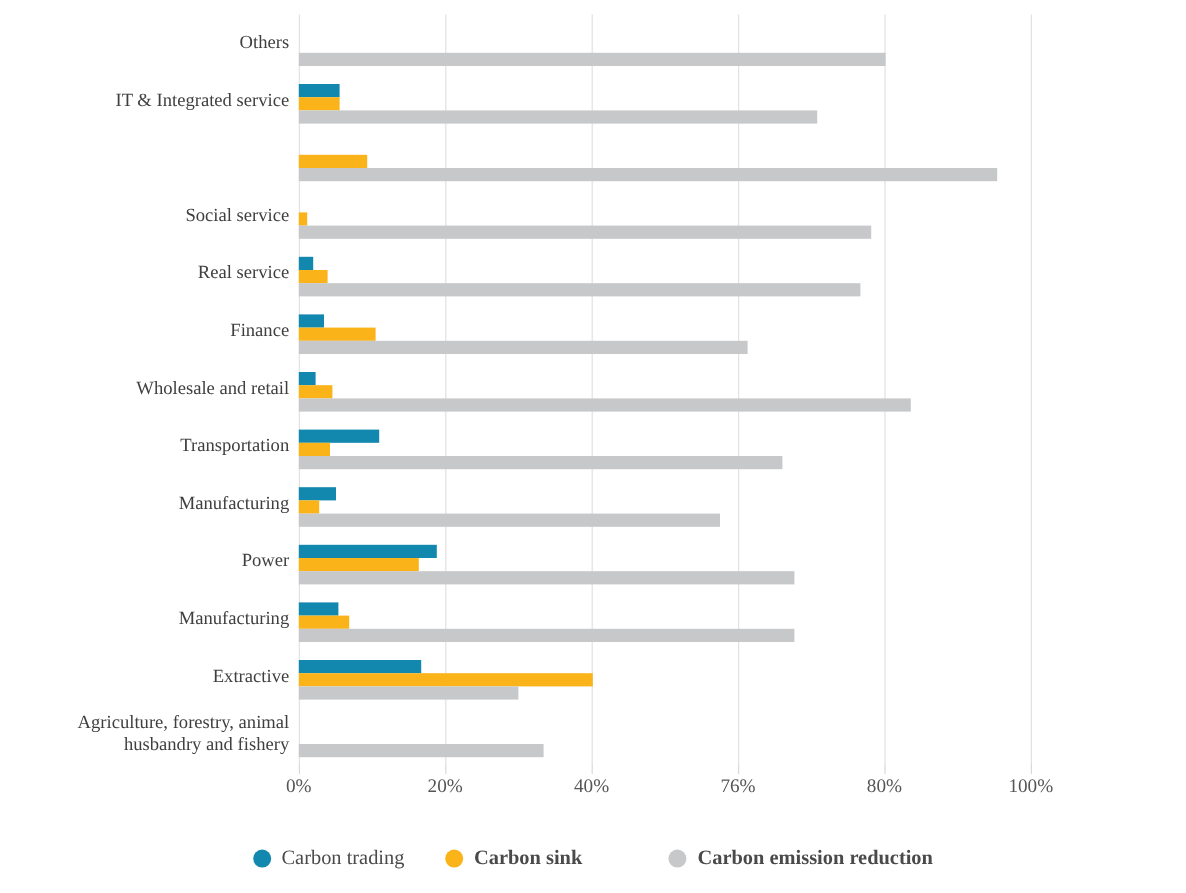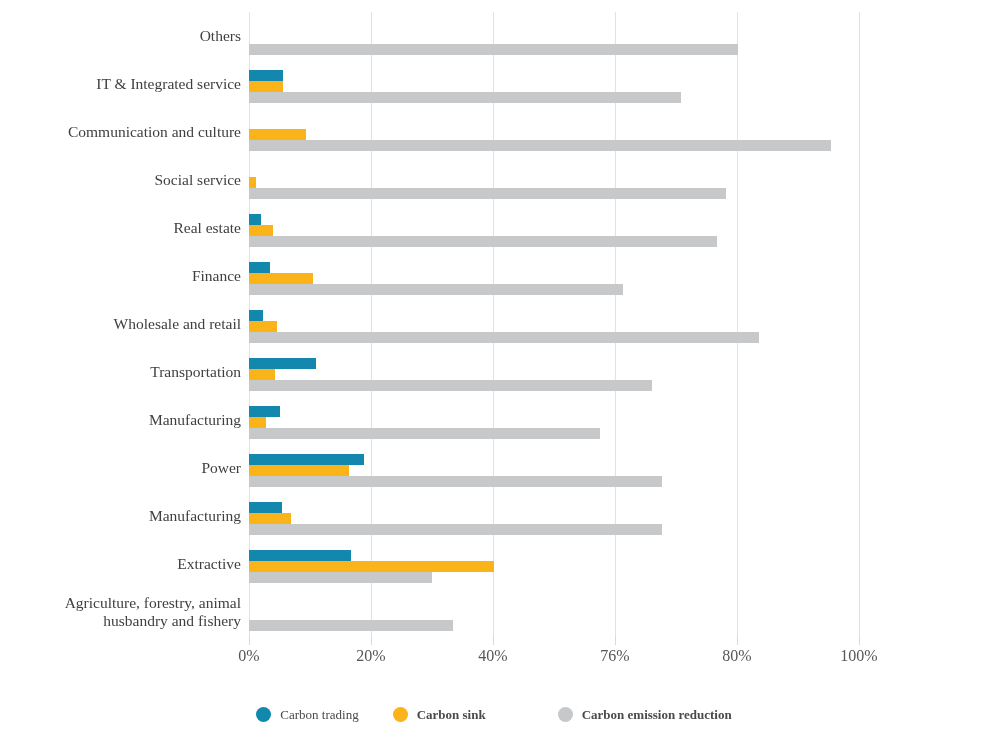--- a/index.html
+++ b/index.html
@@ -100,44 +100,44 @@
     left: 0;
     top: 697px;
     width: 988px;
     height: 36px;
     display: flex;
     justify-content: center;
     align-items: center;
   }
   .legend-item {
     display: flex;
-    font-size: 13px;
+    align-items: center;
+    font-size: 17px;
     color: #4a4a4a;
     white-space: nowrap;
   }
   .legend-item + .legend-item { margin-left: 34px; font-weight: bold; }
   .legend-item:nth-child(3) { margin-left: 72px; }
   .legend-dot {
     width: 15px; height: 15px;
     border-radius: 50%;
     margin-right: 9px;
     flex: 0 0 auto;
   }
 </style>
 </head>
 <body>
 
 <div id="chart-root">
 
   <div class="cat-labels" id="cat-labels">
       <div class="cat-label" style="top: 0px; height: 48px; display: flex; align-items: center; justify-content: flex-end;">Others</div>
       <div class="cat-label" style="top: 48px; height: 48px; display: flex; align-items: center; justify-content: flex-end;">IT &amp; Integrated service</div>
-      <div class="cat-label" style="top: 96px; height: 48px; display: flex; align-items: center; justify-content: flex-end;">Communication and culture</div>
       <div class="cat-label" style="top: 144px; height: 48px; display: flex; align-items: center; justify-content: flex-end;">Social service</div>
-      <div class="cat-label" style="top: 192px; height: 48px; display: flex; align-items: center; justify-content: flex-end;">Real estate</div>
+      <div class="cat-label" style="top: 192px; height: 48px; display: flex; align-items: center; justify-content: flex-end;">Real service</div>
       <div class="cat-label" style="top: 240px; height: 48px; display: flex; align-items: center; justify-content: flex-end;">Finance</div>
       <div class="cat-label" style="top: 288px; height: 48px; display: flex; align-items: center; justify-content: flex-end; padding-left: 44px;">Wholesale and retail</div>
       <div class="cat-label" style="top: 336px; height: 48px; display: flex; align-items: center; justify-content: flex-end;">Transportation</div>
       <div class="cat-label" style="top: 384px; height: 48px; display: flex; align-items: center; justify-content: flex-end;">Manufacturing</div>
       <div class="cat-label" style="top: 480px; height: 48px; display: flex; align-items: center; justify-content: flex-end;">Manufacturing</div>
       <div class="cat-label" style="top: 432px; height: 48px; display: flex; align-items: center; justify-content: flex-end;">Power</div>
       <div class="cat-label" style="top: 528px; height: 48px; display: flex; align-items: center; justify-content: flex-end;">Extractive</div>
       <div class="cat-label" style="top: 576px; height: 48px; display: flex; align-items: center; justify-content: flex-end;">Agriculture, forestry, animal husbandry and fishery</div>
     </div>
 

